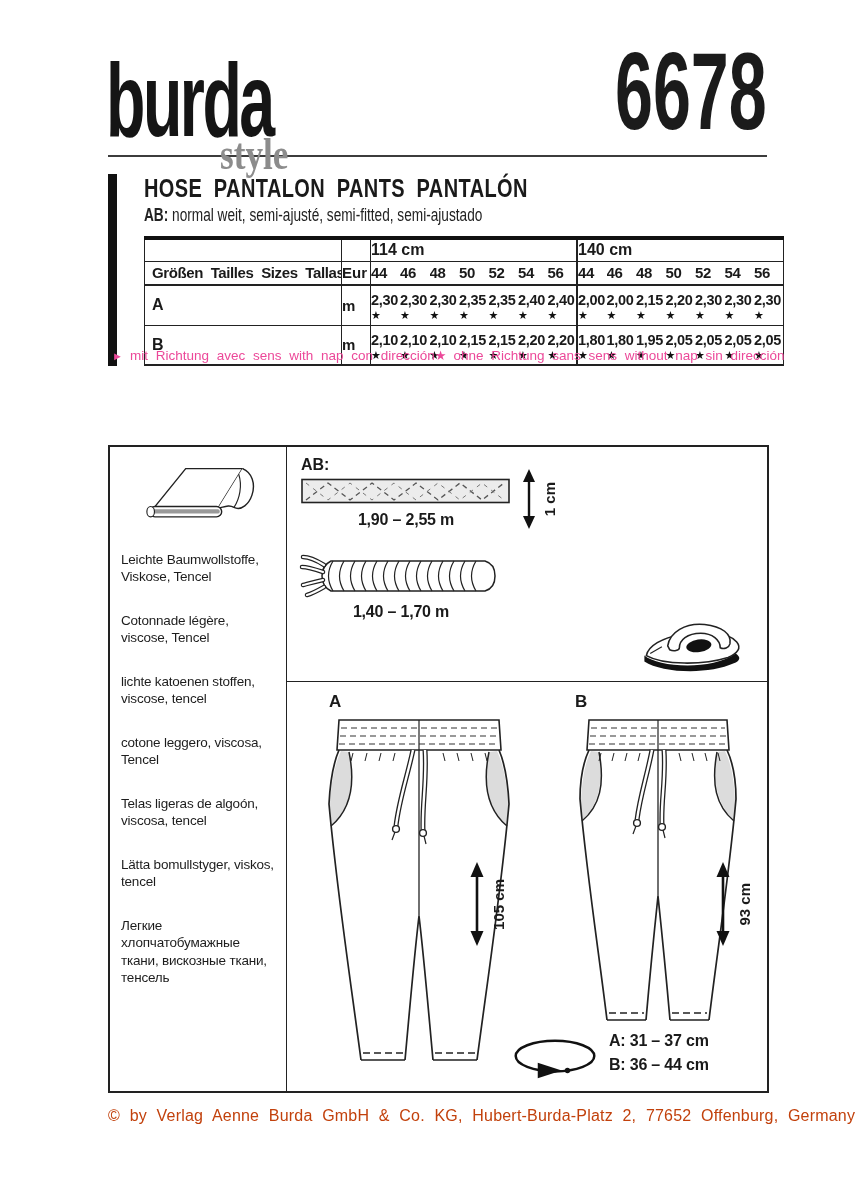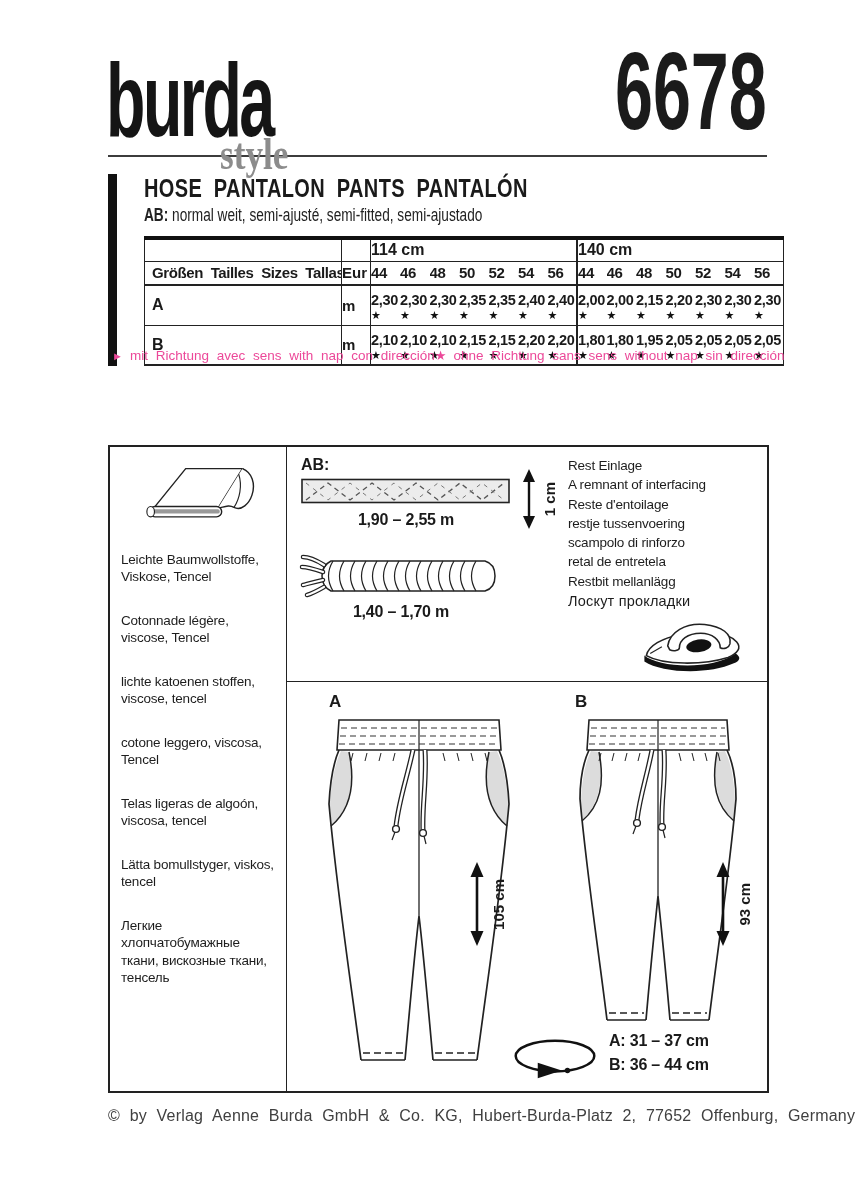--- a/index.html
+++ b/index.html
@@ -93,21 +93,21 @@
   .pants-a { position:absolute; left:6px; top:24px; }
   .pants-b { position:absolute; left:262px; top:24px; }
   .measure { position:absolute; display:flex; align-items:center; gap:3px; }
   .measure-a { left:180px; top:180px; }
   .measure-b { left:426px; top:180px; }
   .hem-icon { position:absolute; left:222px; top:352px; }
   .hem-notes { position:absolute; left:322px; top:347px; font-size:16px; font-weight:bold;
     line-height:1.5; letter-spacing:-0.2px; white-space:nowrap; }
 
   
-  .footer { position:absolute; left:108px; right:99px; top:1099px; color:#404040; }
+  .footer { position:absolute; left:108px; right:99px; top:1099px; color:#c2410c; }
   .footer .copyright { font-size:16px; letter-spacing:0.2px; word-spacing:5px; white-space:nowrap; }
   .footer .row2 { display:flex; justify-content:space-between; margin-top:5px; font-size:16px; }
 </style>
 </head>
 <body>
 
 <div class="page">
 
   <div class="header">
     <span class="brand">burda</span>
@@ -325,30 +325,20 @@
           <path d="M25,12 C17,7 10,4 4,4" stroke="#fff" stroke-width="2.2" fill="none" stroke-linecap="round"></path>
           <path d="M24,19 C15,16 8,14 3,14" stroke="#222" stroke-width="4.5" fill="none" stroke-linecap="round"></path>
           <path d="M24,19 C15,16 8,14 3,14" stroke="#fff" stroke-width="2.2" fill="none" stroke-linecap="round"></path>
           <path d="M24,27 C15,29 8,31 4,32" stroke="#222" stroke-width="4.5" fill="none" stroke-linecap="round"></path>
           <path d="M24,27 C15,29 8,31 4,32" stroke="#fff" stroke-width="2.2" fill="none" stroke-linecap="round"></path>
           <path d="M25,34 C18,38 12,41 8,42" stroke="#222" stroke-width="4.5" fill="none" stroke-linecap="round"></path>
           <path d="M25,34 C18,38 12,41 8,42" stroke="#fff" stroke-width="2.2" fill="none" stroke-linecap="round"></path>
         </svg>
         <div class="cord-length">1,40 – 1,70 m</div>
 
-        <div class="remnant-list">
-          <div>Rest Einlage</div>
-          <div>A remnant of interfacing</div>
-          <div>Reste d'entoilage</div>
-          <div>restje tussenvoering</div>
-          <div>scampolo di rinforzo</div>
-          <div>retal de entretela</div>
-          <div>Restbit mellanlägg</div>
-          <div>Лоскут прокладки</div>
-        </div>
 
         <svg class="iron-svg" width="118" height="70" viewBox="0 0 120 72">
           <path d="M10,52 C24,64 78,68 104,50 C110,54 108,58 102,60 C76,72 28,70 10,58 Z" fill="#111"></path>
           <path d="M12,52 C14,42 28,34 48,30 C72,25 96,28 105,38 C110,44 106,50 96,54 C70,62 30,62 12,52 Z" fill="#fff" stroke="#222" stroke-width="1.6"></path>
           <path d="M34,42 C36,28 52,18 72,20 C90,22 100,30 98,40 C97,44 92,46 88,44 C88,36 80,29 68,29 C54,29 46,36 46,44 C46,47 40,48 36,46 Z" fill="#fff" stroke="#222" stroke-width="1.6"></path>
           <ellipse cx="66" cy="42" rx="13" ry="6.5" fill="#111" transform="rotate(-8 66 42)"></ellipse>
           <path d="M16,50 l12,-7" stroke="#222" stroke-width="1.2"></path>
         </svg>
       </div>
 

